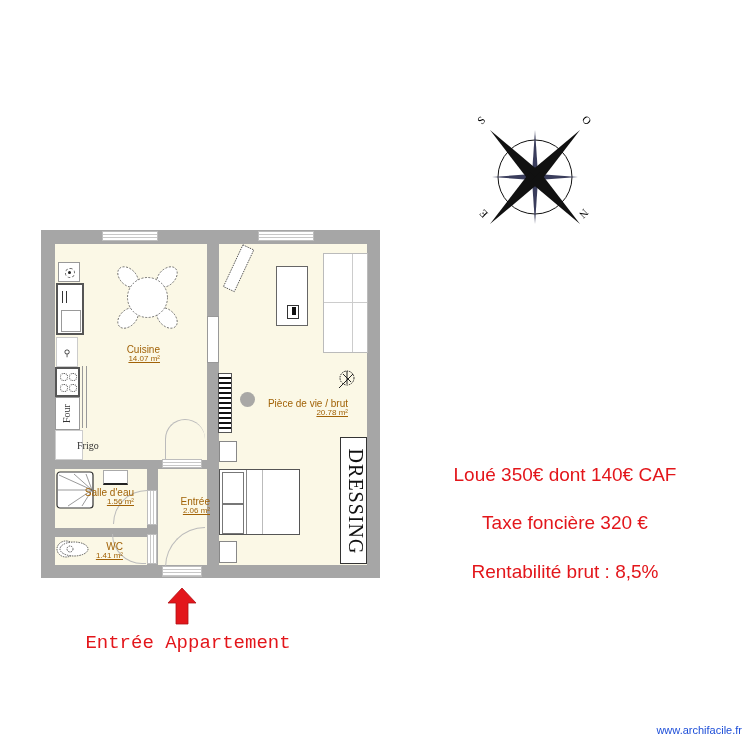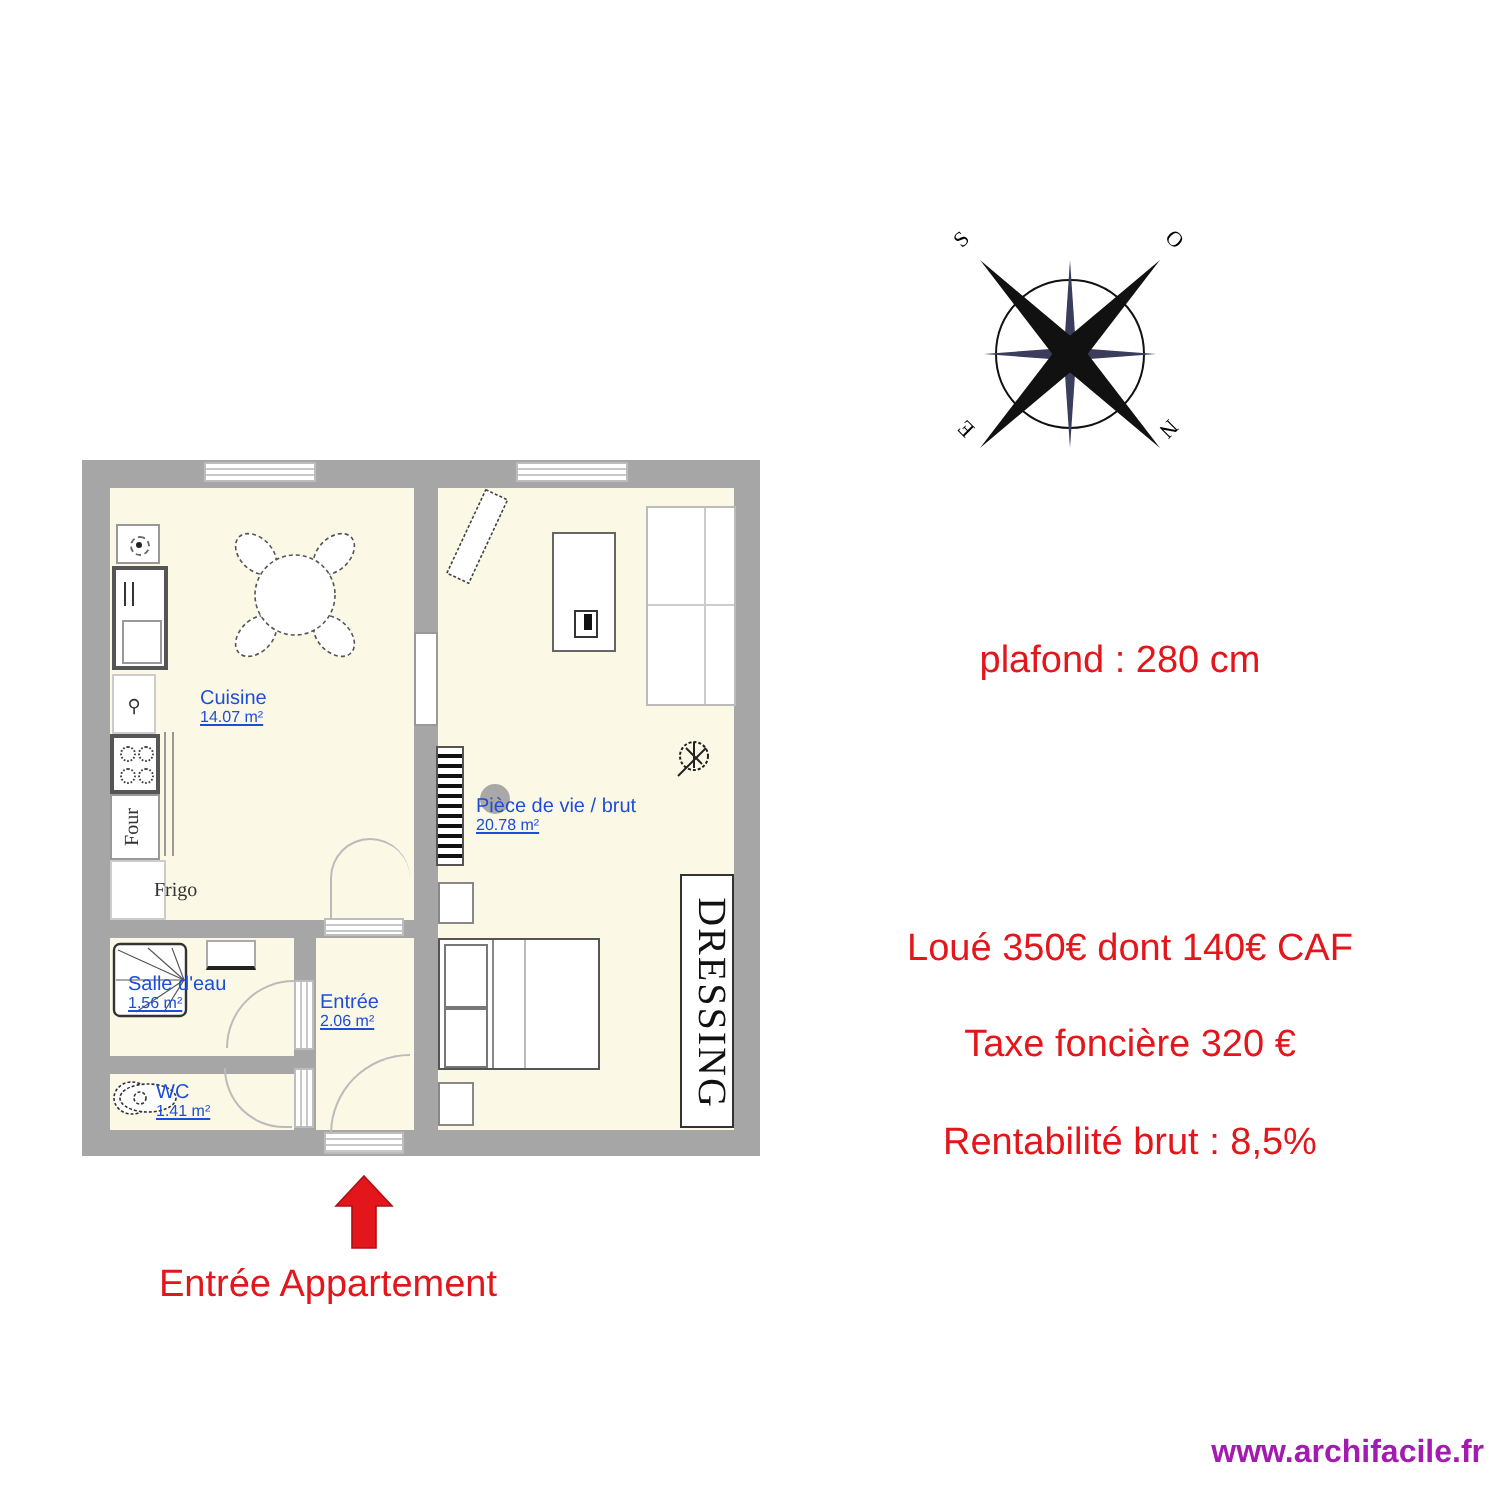--- a/index.html
+++ b/index.html
@@ -3,27 +3,27 @@
 <meta charset="utf-8">
 <style>
   html, body { margin:0; padding:0; }
   body { width:750px; height:750px; background:#ffffff; position:relative; overflow:hidden; font-family:"Liberation Sans", sans-serif; }
   .abs { position:absolute; }
   .wall { position:absolute; background:#a6a6a6; }
   .room { position:absolute; background:#fbf8e6; }
   .win { position:absolute; background:#ffffff; border:1px solid #bdbdbd; box-sizing:border-box; }
   .win.h { background:repeating-linear-gradient(to bottom,#fff 0,#fff 2px,#c8c8c8 2px,#c8c8c8 3px); }
   .win.v { background:repeating-linear-gradient(to right,#fff 0,#fff 2px,#c8c8c8 2px,#c8c8c8 3px); }
-  .room-label { position:absolute; text-align:left; color:#1d4ed8; line-height:1.1; }
+  .room-label { position:absolute; text-align:right; color:#a16207; line-height:1.1; }
   .room-name { font-size:10px; display:block; }
   .room-area { font-size:8px; display:block;text-decoration:underline; }
   .red-text { position:absolute; color:#e3161b; font-size:19px; text-align:center; line-height:1.2; white-space:nowrap; }
   .fixture { position:absolute; background:#fff; border:1px solid #555; box-sizing:border-box; }
   .door-arc { position:absolute; border:1px solid #bbb; box-sizing:border-box; }
-  .watermark { position:absolute; right:8px; bottom:14px; font-size:16px; color:#a21caf;font-weight:bold; }
+  .watermark { position:absolute; right:8px; bottom:14px; font-size:11px; color:#1d4ed8; }
 </style>
 </head>
 <body>
 
 <div class="abs" style="left:0;top:0;width:750px;height:750px;">
 
   <div class="wall" style="left:41px;top:230px;width:339px;height:348px;"></div>
 
   <div class="room" style="left:55px;top:244px;width:152px;height:216px;"></div>
   <div class="room" style="left:219px;top:244px;width:148px;height:321px;"></div>
@@ -172,26 +172,25 @@
     <polygon points="20,116 60,64 65,69 70,74" fill="#111"></polygon>
     <polygon points="110,116 70,64 65,69 60,74" fill="#111"></polygon>
   </svg>
   <span style="position:absolute;left:8px;top:6px;font-family:'Liberation Serif',serif;font-size:11px;transform:rotate(-45deg);">S</span>
   <span style="position:absolute;left:113px;top:6px;font-family:'Liberation Serif',serif;font-size:11px;transform:rotate(45deg);">O</span>
   <span style="position:absolute;left:10px;top:100px;font-family:'Liberation Serif',serif;font-size:11px;transform:rotate(-135deg);">E</span>
   <span style="position:absolute;left:110px;top:100px;font-family:'Liberation Serif',serif;font-size:11px;transform:rotate(135deg);">N</span>
 </div>
 
 <div class="red-text" style="left:450px;top:320px;width:220px;">
-  <span style="display:block;">plafond : 280 cm</span>
 </div>
 <div class="red-text" style="left:410px;top:464px;width:310px;">Loué 350€ dont 140€ CAF</div>
 <div class="red-text" style="left:410px;top:512px;width:310px;">Taxe foncière 320 €</div>
 <div class="red-text" style="left:410px;top:561px;width:310px;">Rentabilité brut : 8,5%</div>
 
 <svg class="abs" style="left:167px;top:587px;" width="30" height="38" viewBox="0 0 30 38">
   <polygon points="15,1 29,16 21,16 21,37 9,37 9,16 1,16" fill="#e3161b" stroke="#b01015" stroke-width="0.8"></polygon>
 </svg>
-<div class="red-text" style="left:44px;top:632px;width:240px;">
+<div class="red-text" style="left:68px;top:632px;width:240px;font-family:Liberation Mono, monospace;">
   <span style="display:block;">Entrée Appartement</span>
 </div>
 
 <div class="watermark">www.archifacile.fr</div>
 
 </body></html>

